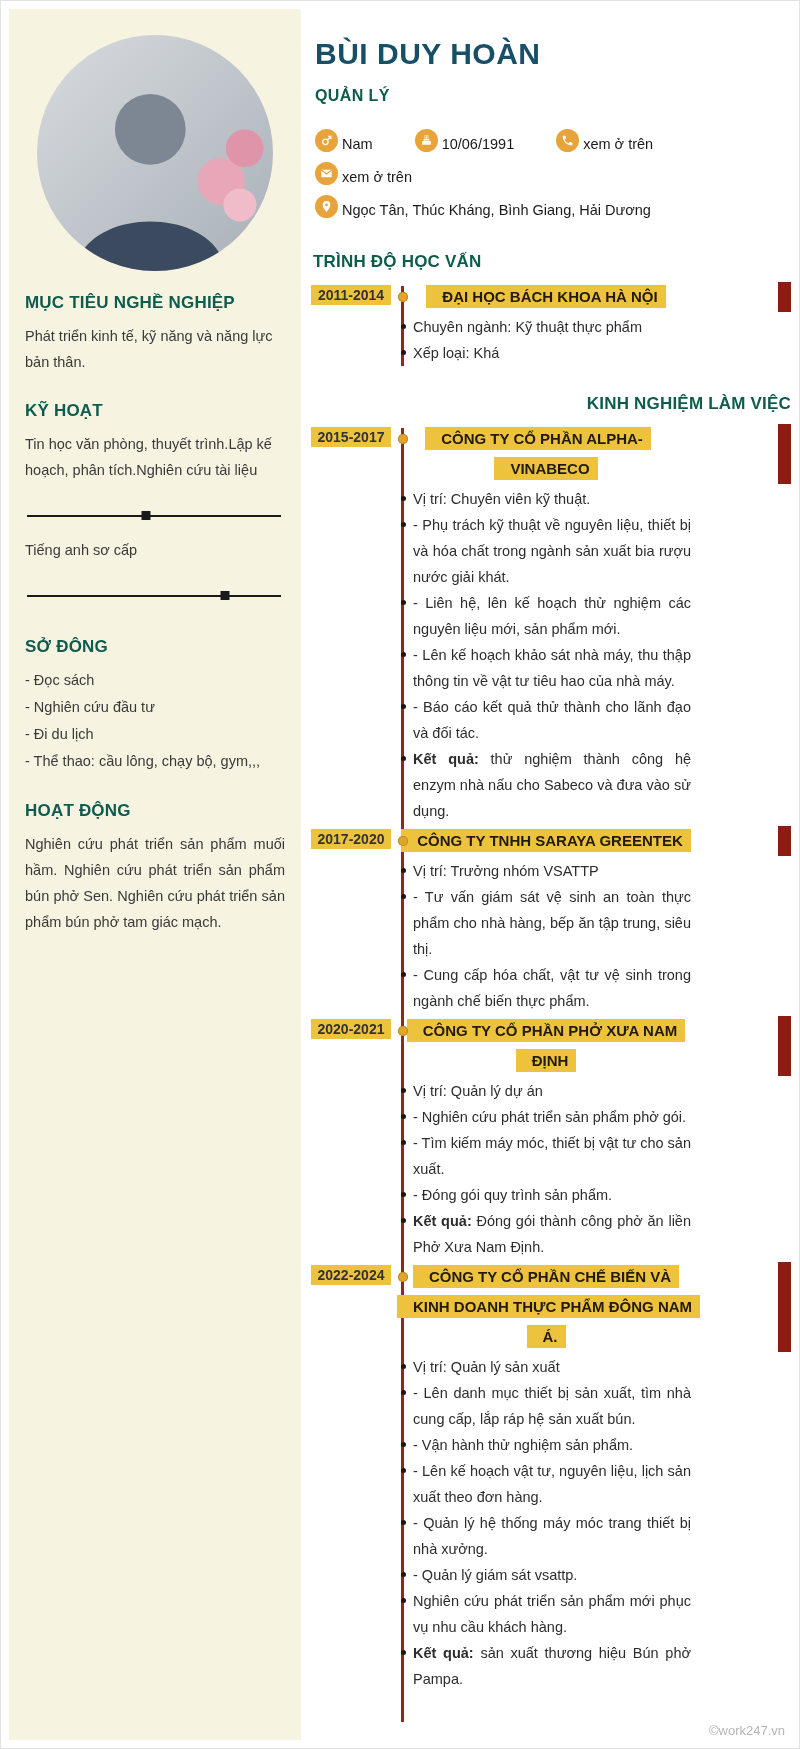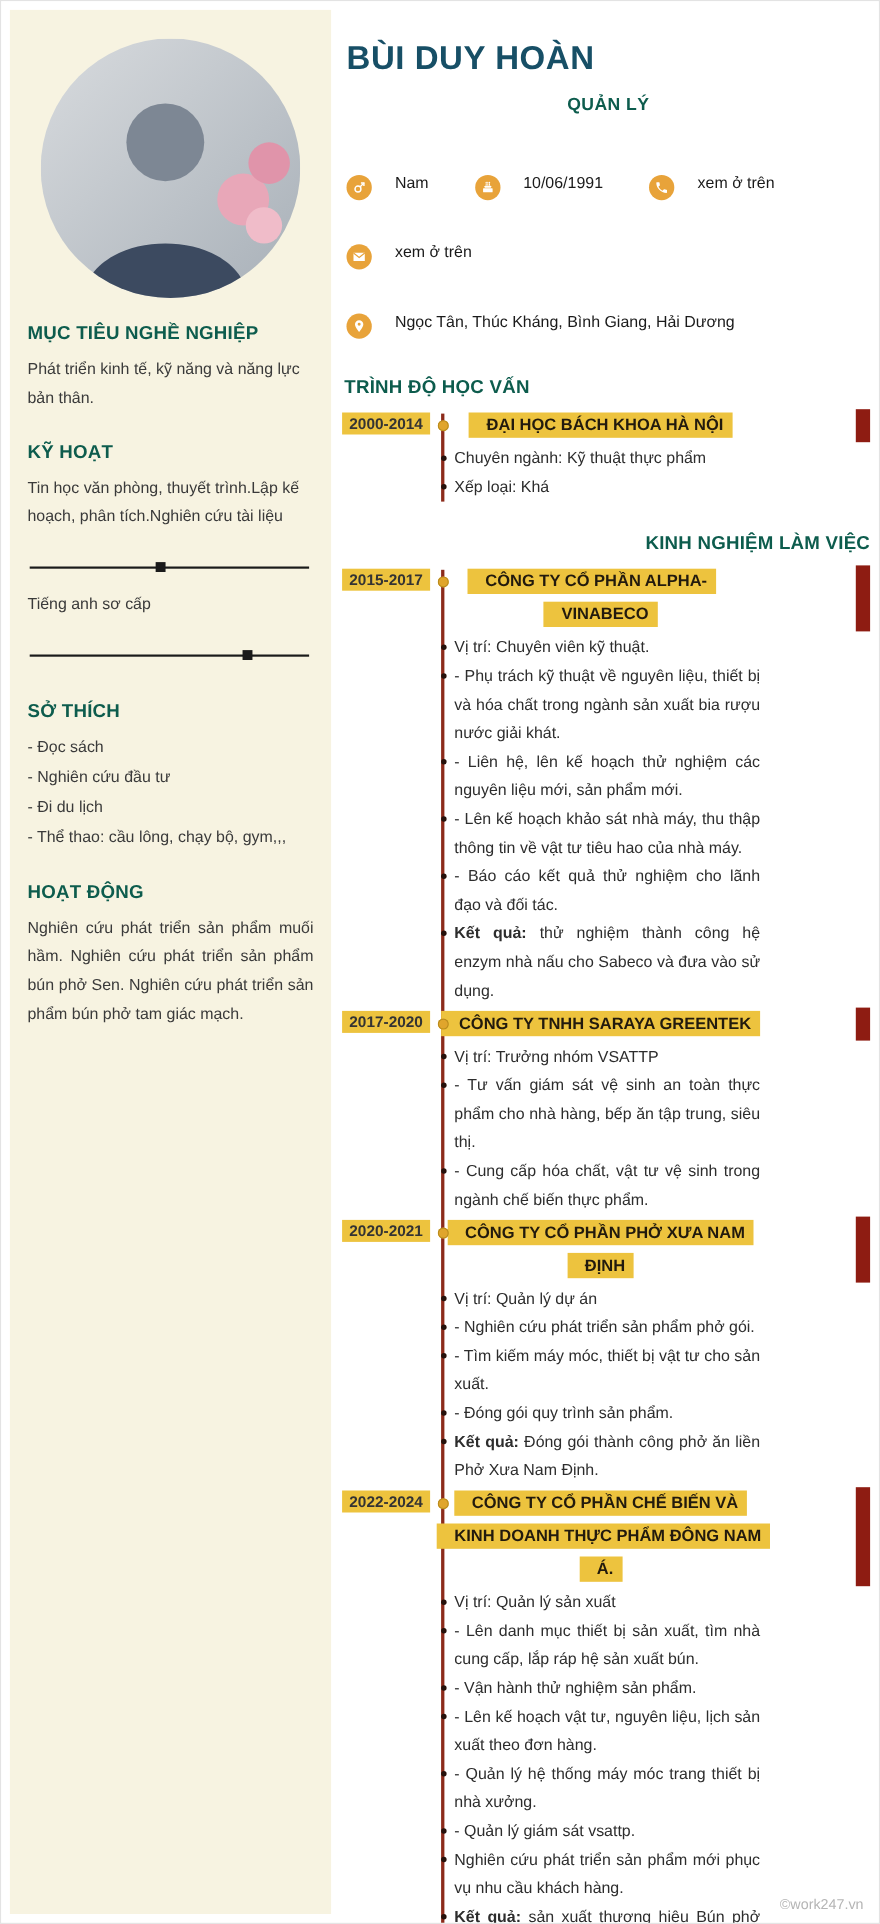--- a/index.html
+++ b/index.html
@@ -66,29 +66,28 @@
     margin:28px 0 16px 14px;
     font-size:30px; font-weight:bold;
     color:#174f66;
     letter-spacing:0.5px;
   }
   .job-title {
     margin:0 0 24px 14px;
     font-size:16px; font-weight:bold;
     color:#0d5c4d;
     letter-spacing:0.4px;
-    text-align:center;
   }
 
   .contact-row {
     display:flex; align-items:center;
     margin:0 0 10px 14px;
     gap:42px;
   }
-  .contact { display:flex; align-items:flex-start; gap:21px; font-size:14.5px; color:#1a1a1a;margin-top:30px; }
+  .contact { display:flex; align-items:flex-end; gap:4px; font-size:14.5px; color:#1a1a1a; }
   .cicon {
     flex:none;
     width:23px; height:23px; border-radius:50%;
     background:#e8a33a;
     display:inline-flex; align-items:center; justify-content:center;
   }
   .cicon svg { width:13px; height:13px; display:block; }
 
   .sec-heading {
     font-size:17px; font-weight:bold;
@@ -192,21 +191,21 @@
     <h2 class="side-heading">KỸ HOẠT</h2>
     <p class="side-text">Tin học văn phòng, thuyết trình.Lập kế hoạch, phân tích.Nghiên cứu tài liệu</p>
     <div class="slider">
       <span class="knob" style="left: 47%;"></span>
     </div>
     <p class="side-text">Tiếng anh sơ cấp</p>
     <div class="slider">
       <span class="knob" style="left: 78%;"></span>
     </div>
 
-    <h2 class="side-heading" style="margin-top:40px;">SỞ THÍCH</h2>
+    <h2 class="side-heading" style="margin-top:40px;">SỞ ĐÔNG</h2>
     <p class="side-line">- Đọc sách</p>
     <p class="side-line">- Nghiên cứu đầu tư</p>
     <p class="side-line">- Đi du lịch</p>
     <p class="side-line">- Thể thao: cầu lông, chạy bộ, gym,,,</p>
 
     <h2 class="side-heading">HOẠT ĐỘNG</h2>
     <p class="side-text justify">Nghiên cứu phát triển sản phẩm muối hầm. Nghiên cứu phát triển sản phẩm bún phở Sen. Nghiên cứu phát triển sản phẩm bún phở tam giác mạch.</p>
 
   </aside>
 
@@ -272,21 +271,21 @@
         </span>
         <span>Ngọc Tân, Thúc Kháng, Bình Giang, Hải Dương</span>
       </div>
     </div>
 
     <section>
       <h2 class="sec-heading">TRÌNH ĐỘ HỌC VẤN</h2>
       <div class="timeline">
         <div class="entry">
           <div class="entry-head">
-            <div class="date-box">2000-2014</div>
+            <div class="date-box">2011-2014</div>
             <span class="gold-dot"></span>
             <div class="title-wrap"><span class="entry-title">ĐẠI HỌC BÁCH KHOA HÀ NỘI</span></div>
             <div class="cap"></div>
           </div>
           <p class="item">Chuyên ngành: Kỹ thuật thực phẩm</p>
           <p class="item">Xếp loại: Khá</p>
         </div>
       </div>
     </section>
 
@@ -298,21 +297,21 @@
           <div class="entry-head">
             <div class="date-box">2015-2017</div>
             <span class="gold-dot"></span>
             <div class="title-wrap"><span class="entry-title">CÔNG TY CỔ PHẦN ALPHA-VINABECO</span></div>
             <div class="cap"></div>
           </div>
           <p class="item">Vị trí: Chuyên viên kỹ thuật.</p>
           <p class="item">- Phụ trách kỹ thuật về nguyên liệu, thiết bị và hóa chất trong ngành sản xuất bia rượu nước giải khát.</p>
           <p class="item">- Liên hệ, lên kế hoạch thử nghiệm các nguyên liệu mới, sản phẩm mới.</p>
           <p class="item">- Lên kế hoạch khảo sát nhà máy, thu thập thông tin về vật tư tiêu hao của nhà máy.</p>
-          <p class="item">- Báo cáo kết quả thử nghiệm cho lãnh đạo và đối tác.</p>
+          <p class="item">- Báo cáo kết quả thử thành cho lãnh đạo và đối tác.</p>
           <p class="item"><b>Kết quả:</b><span> thử nghiệm thành công hệ enzym nhà nấu cho Sabeco và đưa vào sử dụng.</span></p>
         </div>
 
         <div class="entry">
           <div class="entry-head">
             <div class="date-box">2017-2020</div>
             <span class="gold-dot"></span>
             <div class="title-wrap"><span class="entry-title">CÔNG TY TNHH SARAYA GREENTEK</span></div>
             <div class="cap"></div>
           </div>

